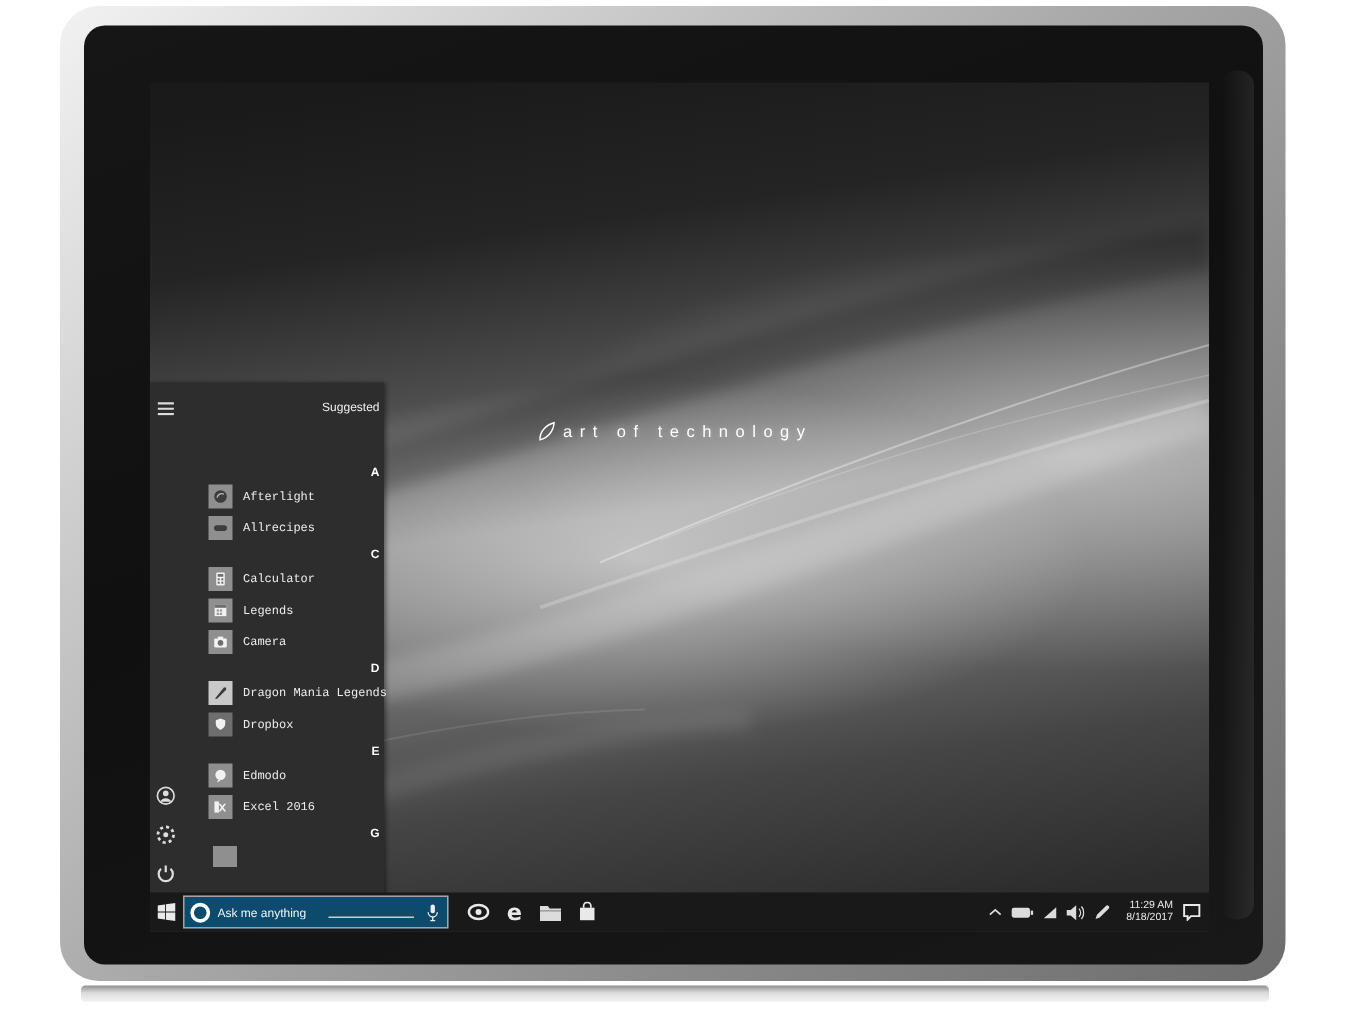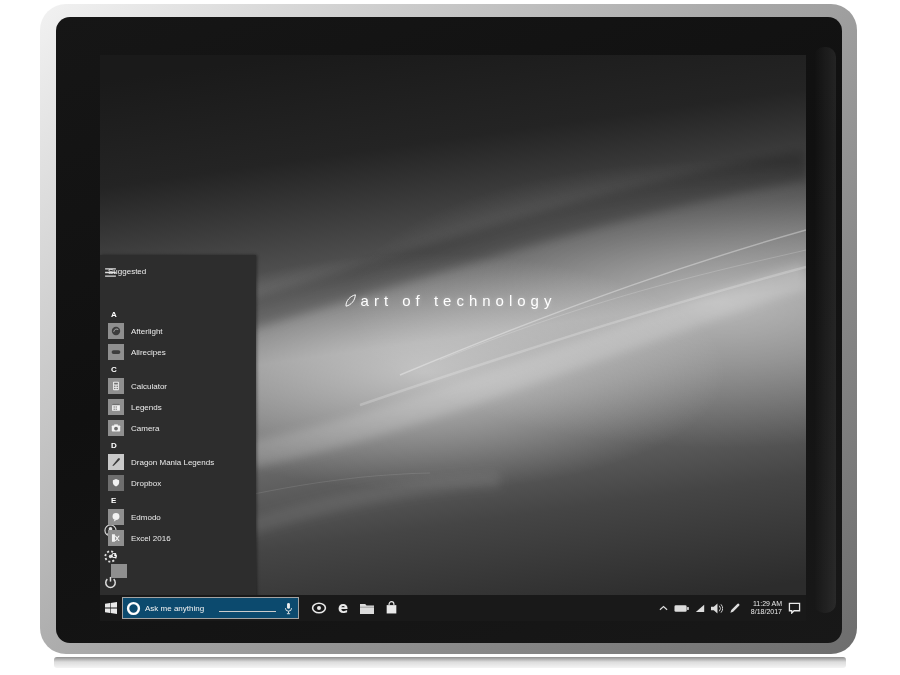--- a/index.html
+++ b/index.html
@@ -20,33 +20,33 @@
     background:
       radial-gradient(ellipse 430px 170px at 46% 56%, rgba(255,255,255,0.50), rgba(255,255,255,0) 70%),
       radial-gradient(ellipse 520px 200px at 88% 44%, rgba(255,255,255,0.38), rgba(255,255,255,0) 72%),
       linear-gradient(172deg,#1a1a1a 4%,#242424 20%,#4e4e4e 36%,#8d8d8d 50%,#777777 60%,#454545 78%,#2c2c2c 94%);}
   .fx{position:absolute;left:0;top:0;width:706px;height:566px;pointer-events:none;}
 
   
   .logo{position:absolute;left:150px;top:224px;width:400px;text-align:center;color:#ffffff;}
   .logo-title{font-family:"DejaVu Sans","Liberation Sans",sans-serif;font-weight:bold;font-size:68px;
     line-height:0.95;letter-spacing:-3px;text-shadow:0 0 6px rgba(255,255,255,0.35);}
-  .logo-tagline{margin-top:13px;font-size:15px;letter-spacing:5px;display:flex;align-items:center;justify-content:center;gap:4px;
+  .logo-tagline{margin-top:1px;font-size:11px;letter-spacing:5px;display:flex;align-items:center;justify-content:center;gap:4px;
     text-shadow:0 0 4px rgba(255,255,255,0.3);}
 
   
   .start-menu{position:absolute;left:0;top:200px;width:156px;height:366px;background:#2d2d2d;box-shadow:1px 0 3px rgba(0,0,0,0.45);}
   .rail{position:absolute;left:0;top:0;width:20px;height:100%;}
   .rail-top{position:absolute;left:0;top:10px;width:20px;display:flex;justify-content:center;}
   .rail-bottom{position:absolute;left:0;bottom:32px;width:20px;display:flex;flex-direction:column;align-items:center;gap:12px;}
   .rail-btn{width:14px;height:14px;display:flex;align-items:center;justify-content:center;}
-  .menu-content{position:absolute;left:8px;top:12px;right:3px;}
+  .menu-content{position:absolute;left:39px;top:12px;right:3px;text-align:right;}
   .suggested{font-size:8px;color:#f0f0f0;margin-bottom:34px;}
   .sec-label{font-size:8px;font-weight:bold;color:#ffffff;height:9px;margin:5px 0 4px 3px;}
-  .app-row{display:flex;align-items:center;height:16px;margin-bottom:5px;}
+  .app-row{display:flex;align-items:center;height:16px;margin-bottom:5px;font-family:Liberation Mono, monospace;}
   .tile{width:16px;height:16px;background:#8f8f8f;margin-right:7px;flex:0 0 16px;display:flex;align-items:center;justify-content:center;}
   .tile.light{background:#c9c9c9;}
   .tile.dark{background:#6e6e6e;}
   .app-label{font-size:8px;color:#ececec;white-space:nowrap;}
   .partial-tile{width:16px;height:14px;background:#8f8f8f;margin-left:3px;}
 
   
   .taskbar{position:absolute;left:0;bottom:0;width:706px;height:26px;background:#191919;display:flex;align-items:center;}
   .tb-start{width:22px;height:26px;display:flex;align-items:center;justify-content:center;}
   .search-box{width:177px;height:22px;background:#0c4a6e;border:1px solid #a3a3a3;box-sizing:border-box;

